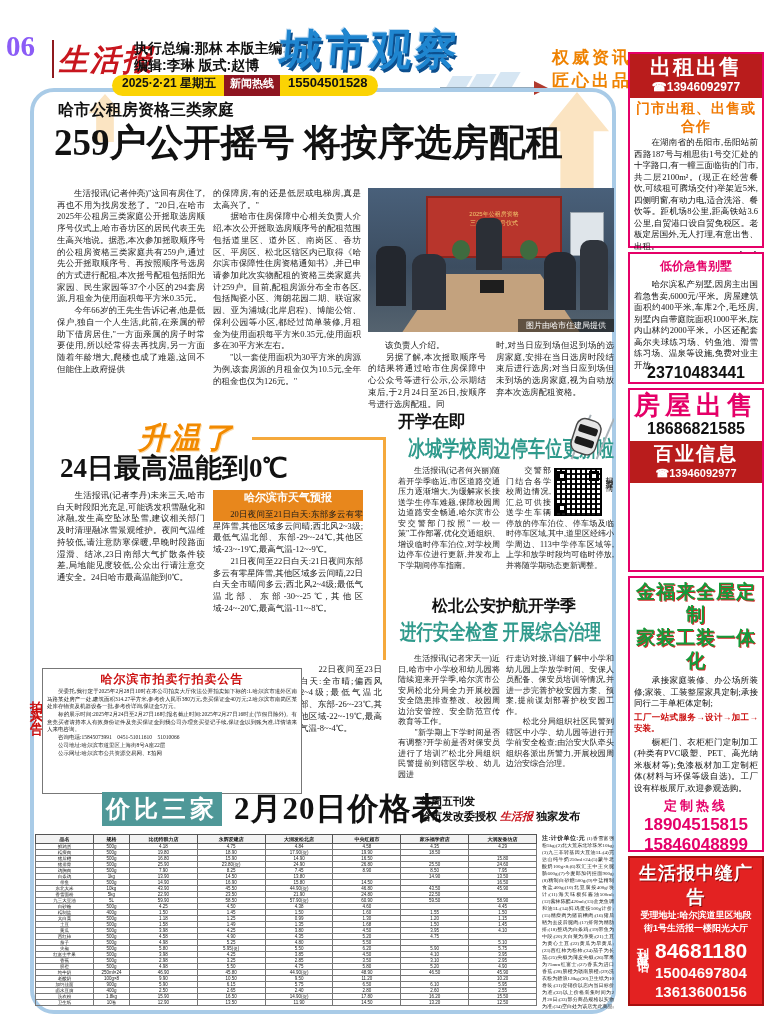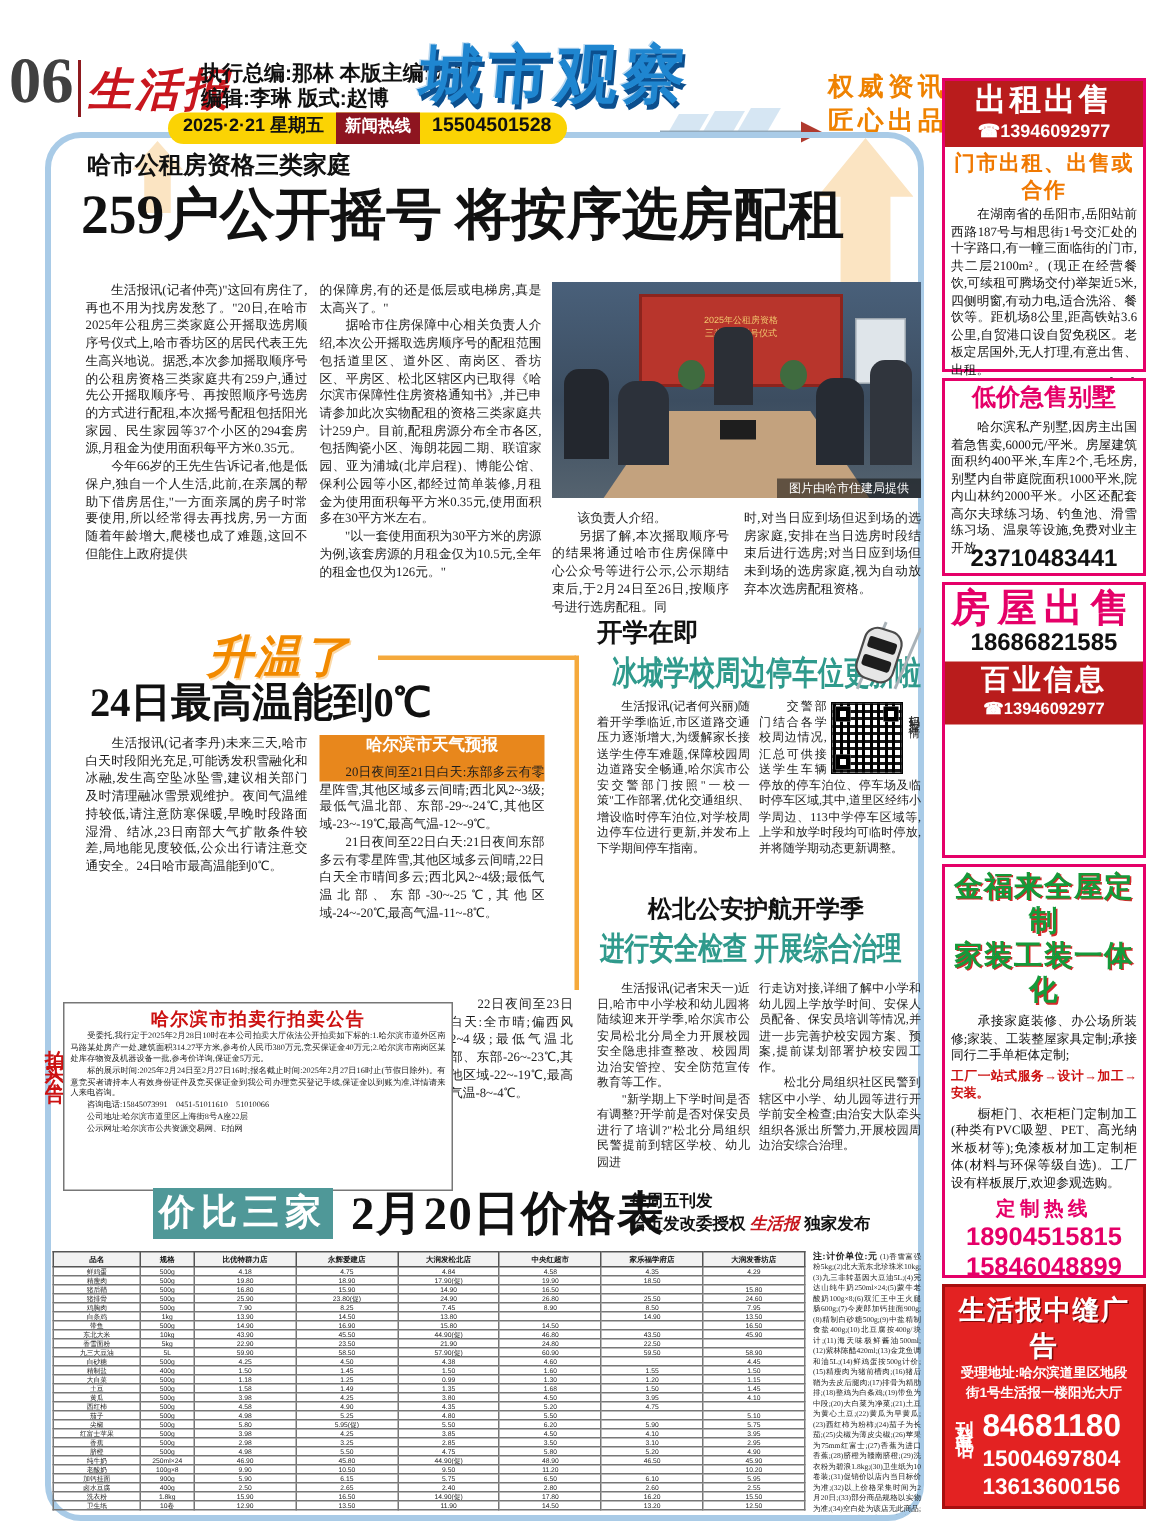--- a/index.html
+++ b/index.html
@@ -3,21 +3,21 @@
 <meta charset="utf-8">
 <style>
   html,body{margin:0;padding:0;background:#e9e9e9;}
   #canvas{position:relative;width:768px;height:1018px;background:#fff;overflow:hidden;
           font-family:"Liberation Sans",sans-serif;color:#111;}
   .abs{position:absolute;}
   .col{font-family:"Liberation Serif",serif;font-size:8.5px;line-height:1.38;
        text-align:justify;color:#1c1c1c;white-space:pre-line;overflow:hidden;}
   .col8{font-size:8px;line-height:1.32;}
   
-  .pageno{font-family:"Liberation Serif",serif;font-size:43px;font-weight:bold;color:#404040;}
+  .pageno{font-family:"Liberation Serif",serif;font-size:29px;font-weight:bold;color:#8b5cf6;}
   .logo{font-family:"Liberation Serif",serif;font-size:30px;font-weight:900;font-style:italic;color:#c8161e;letter-spacing:2px;}
   .staff{font-size:14px;font-weight:bold;line-height:17px;color:#101010;}
   .secttl{font-size:42px;font-weight:900;color:#1f86d0;letter-spacing:3px;transform:skewX(-5deg);
           text-shadow:2px 3px 0 #0c4f8e,-1px -1px 0 #bcd9f0;}
   .slogan{font-size:17px;font-weight:900;color:#ef8200;line-height:23px;letter-spacing:3px;}
   .datebar{display:flex;gap:8px;background:#fbd304;border-radius:11px;
            height:21px;padding:0 10px;}
   .datebar .d{font-size:12px;font-weight:700;}
   .hotlab{background:#8e1520;color:#fff;font-size:11px;font-weight:700;padding:1px 6px;}
   .hotnum{font-size:13px;font-weight:800;}
@@ -514,21 +514,21 @@
     <div class="adbanner" style="height:44px;">
       <div class="b1">出租出售</div>
       <div class="b2">☎13946092977</div>
     </div>
     <div class="adttl-or" style="margin-top:2px;">门市出租、出售或合作</div>
     <div class="adbody" style="height:112px;">　　在湖南省的岳阳市,岳阳站前西路187号与相思街1号交汇处的十字路口,有一幢三面临街的门市,共二层2100m²。(现正在经营餐饮,可续租可腾场交付)举架近5米,四侧明窗,有动力电,适合洗浴、餐饮等。距机场8公里,距高铁站3.6公里,自贸港口设自贸免税区。老板定居国外,无人打理,有意出售、出租。</div>
     <div class="adphone">13907307755 邓先生</div>
   </div>
 
   <div class="abs adbox" style="left:628px;top:252px;width:136px;height:132px;">
-    <div class="adttl-mg" style="font-size:16px;line-height:24px;">低价急售别墅</div>
+    <div class="adttl-mg" style="font-size:12px;line-height:24px;">低价急售别墅</div>
     <div class="adbody" style="height:84px;">　　哈尔滨私产别墅,因房主出国着急售卖,6000元/平米。房屋建筑面积约400平米,车库2个,毛坯房,别墅内自带庭院面积1000平米,院内山林约2000平米。小区还配套高尔夫球练习场、钓鱼池、滑雪练习场、温泉等设施,免费对业主开放。</div>
     <div class="adphone" style="font-size:16px;">23710483441</div>
   </div>
 
   <div class="abs adbox" style="left:628px;top:388px;width:136px;height:184px;">
     <div class="adttl-mg" style="font-size:26px;line-height:30px;letter-spacing:5px;">房屋出售</div>
     <div class="adphone" style="font-size:16px;">18686821585</div>
     <div class="adbanner" style="height:42px;margin-top:3px;">
       <div class="b1" style="font-size:19px;line-height:25px;">百业信息</div>
       <div class="b2" style="font-size:11px;">☎13946092977</div>

